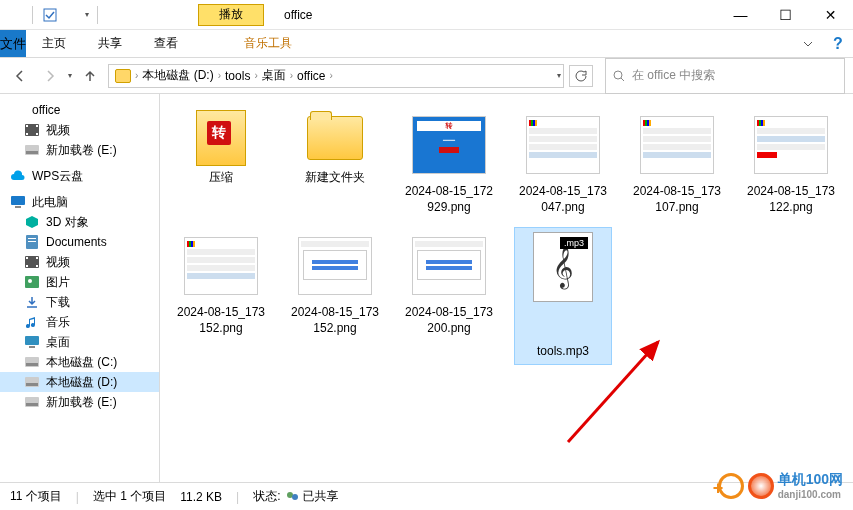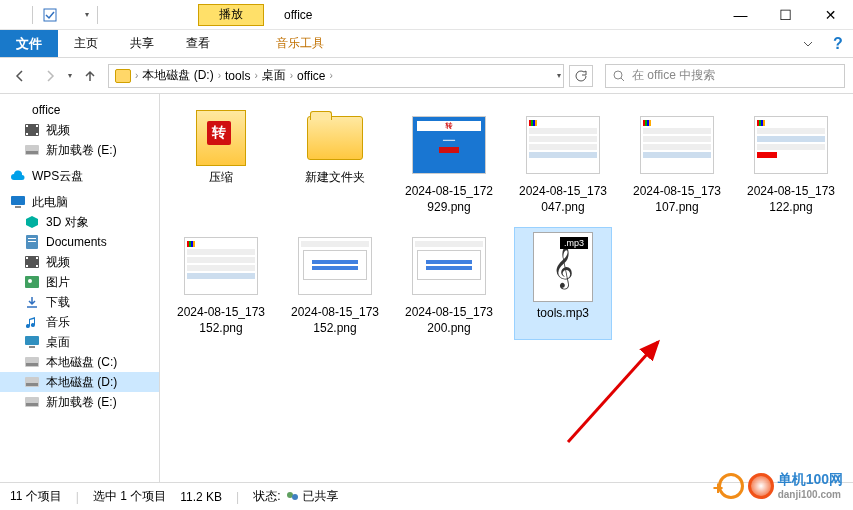--- a/index.html
+++ b/index.html
@@ -8,51 +8,51 @@
 .titlebar { height: 30px; background: #fff; display: flex; align-items: center; border-bottom: 1px solid #e5e5e5; }
 .titlebar .qat { display: flex; align-items: center; gap: 4px; padding: 0 6px; }
 .titlebar .qat-icon { width: 18px; height: 18px; display: flex; align-items: center; justify-content: center; }
 .titlebar .divider { width: 1px; height: 18px; background: #ccc; margin: 0 4px; }
 .titlebar .tab-play { background: #ffe069; padding: 0 20px; height: 22px; font-size: 12px; display: flex; align-items: center; margin-left: 90px; border: 1px solid #d0a000; }
 .titlebar .title { font-size: 12px; margin-left: 20px; }
 .titlebar .wincontrols { margin-left: auto; display: flex; }
 .titlebar .winbtn { width: 45px; height: 30px; display: flex; align-items: center; justify-content: center; font-size: 14px; }
 
 .ribbon { height: 28px; background: #fff; display: flex; align-items: stretch; border-bottom: 1px solid #dadada; }
-.ribbon .file { background: #1979ca; color: #ffffff; padding: 0 16px; font-size: 13px; display: flex; align-items: center; font-weight: bold; }
+.ribbon .file { background: #1979ca; color: #000000; padding: 0 0; font-size: 13px; display: flex; align-items: center; }
 .ribbon .tab { padding: 0 16px; font-size: 12px; display: flex; align-items: center; }
 .ribbon .tab-music { color: #c07000; margin-left: 34px; }
 .ribbon .spacer { flex: 1; }
 .ribbon .caret { width: 30px; display: flex; align-items: center; justify-content: center; }
 .ribbon .help { width: 30px; display: flex; align-items: center; justify-content: center; color: #1979ca; font-weight: bold; }
 
 .navbar { height: 36px; background: #fff; border-bottom: 1px solid #dadada; display: flex; align-items: center; padding: 0 8px; gap: 6px; }
 .navbtn { width: 24px; height: 24px; display: flex; align-items: center; justify-content: center; color: #555; }
 .navbtn.disabled { color: #bbb; }
 .navdd { font-size: 8px; color: #555; }
 .up-icon { width: 24px; height: 24px; display: flex; align-items: center; justify-content: center; }
 .addrbar { flex: 1; height: 24px; border: 1px solid #ccc; display: flex; align-items: center; padding: 0 2px; font-size: 12px; }
 .addrbar .crumb { padding: 0 4px; display: flex; align-items: center; gap: 2px; }
 .addrbar .sep { color: #888; font-size: 10px; }
 .addrbar .folder-glyph { width: 16px; height: 14px; background: #ffd768; border: 1px solid #d0a000; border-radius: 2px; }
 .refreshbtn { width: 24px; height: 22px; border: 1px solid #ccc; display: flex; align-items: center; justify-content: center; margin-left: -1px; }
-.searchbox { width: 240px; height: 24px; border: 1px solid #ccc; display: flex; align-items: center; margin-left: 6px; padding: 0 6px; font-size: 12px; color: #888; gap: 6px; }
+.searchbox { width: 240px; height: 36px; border: 1px solid #ccc; display: flex; align-items: center; margin-left: 6px; padding: 0 6px; font-size: 12px; color: #888; gap: 6px; }
 
 .content { display: flex; height: 388px; }
 .sidebar { width: 160px; border-right: 1px solid #dadada; overflow-y: auto; padding: 6px 0; font-size: 12px; }
 .tree-item { display: flex; align-items: center; gap: 6px; padding: 2px 6px 2px 24px; height: 20px; white-space: nowrap; }
 .tree-item.root { padding-left: 10px; }
 .tree-item.selected { background: #cce8ff; }
 .tree-item .ticon { width: 16px; height: 16px; display: flex; align-items: center; justify-content: center; font-size: 11px; }
 .tree-section { margin-bottom: 6px; }
 
 .files { flex: 1; padding: 12px; overflow: auto; position: relative; }
 .file-grid { display: flex; flex-wrap: wrap; gap: 8px 16px; }
 .file-item { width: 98px; display: flex; flex-direction: column; align-items: center; padding: 4px; }
-.file-item.selected { background: #cce8ff; border: 1px solid #99d1ff; }
+.file-item.selected { background: #cce8ff; border: 1px solid #99d1ff; gap: 38px; }
 .thumb { width: 80px; height: 70px; display: flex; align-items: center; justify-content: center; margin-bottom: 4px; position: relative; }
 .thumb.folder { width: 64px; height: 56px; }
 .folder-shape { width: 56px; height: 44px; background: linear-gradient(#ffe8a0, #ffc840); border: 1px solid #d0a000; border-radius: 3px; position: relative; }
 .folder-shape::before { content: ""; position: absolute; top: -6px; left: 2px; width: 20px; height: 8px; background: #ffe8a0; border: 1px solid #d0a000; border-bottom: none; border-radius: 3px 3px 0 0; }
 .zip-shape { width: 50px; height: 56px; background: linear-gradient(#ffe8a0, #ffc840); border: 1px solid #d0a000; position: relative; }
 .zip-shape::after { content: "转"; position: absolute; top: 10px; left: 10px; width: 24px; height: 24px; background: #d01010; color: #fff; display: flex; align-items: center; justify-content: center; font-size: 14px; font-weight: bold; border-radius: 2px; }
 .img-thumb { width: 74px; height: 58px; border: 1px solid #ccc; background: #fff; display: flex; flex-direction: column; font-size: 6px; padding: 2px; }
 .img-thumb.blue-banner { background: #1976d2; }
 .img-thumb .row { height: 6px; margin: 1px 0; }
 .mp3-shape { width: 60px; height: 70px; border: 1px solid #aaa; background: #fff; position: relative; display: flex; align-items: center; justify-content: center; }

